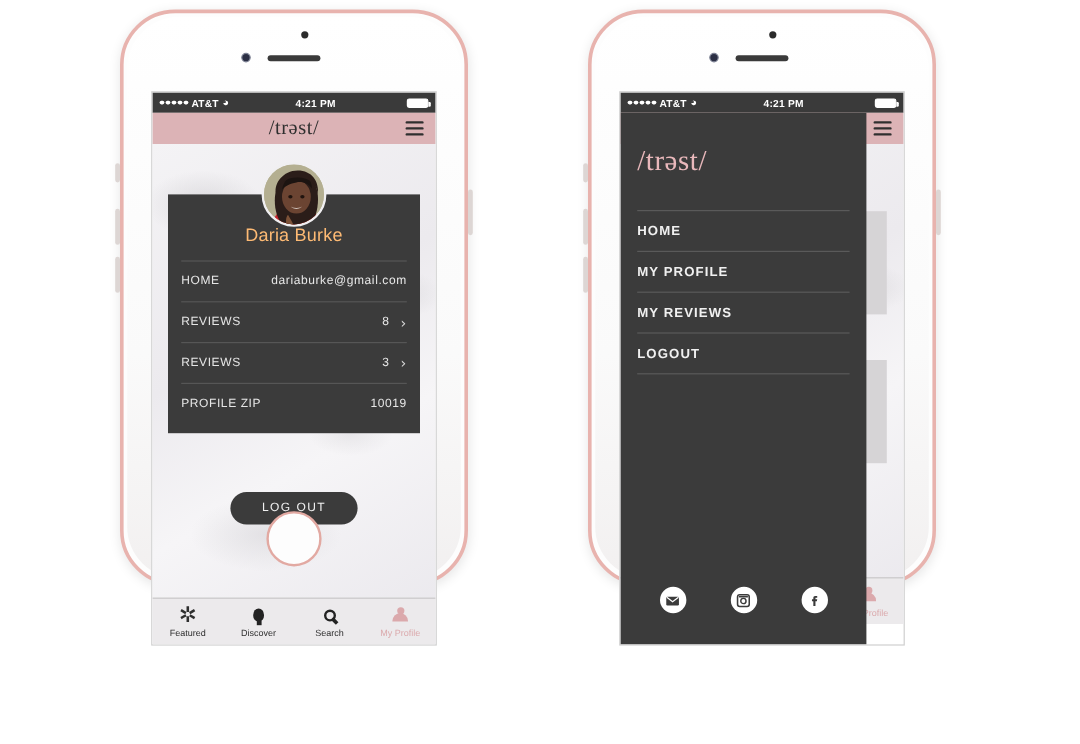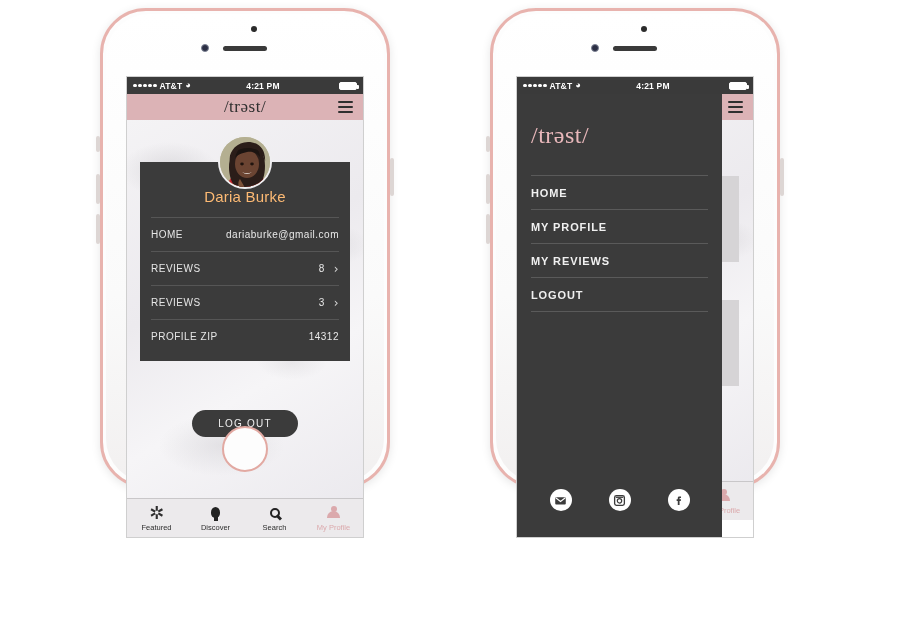--- a/index.html
+++ b/index.html
@@ -291,21 +291,21 @@
           </div>
 
           <div class="row">
             <span class="row-label">REVIEWS</span>
             <span class="row-value">3</span>
             <span class="chev">›</span>
           </div>
 
           <div class="row">
             <span class="row-label">PROFILE ZIP</span>
-            <span class="row-value">14312</span>
+            <span class="row-value">10019</span>
           </div>
         </div>
 
         <div class="logout-wrap">
           <button class="logout-btn">LOG OUT</button>
         </div>
 
         <div class="tabbar">
           <div class="tab">
             <span class="tab-ico">

